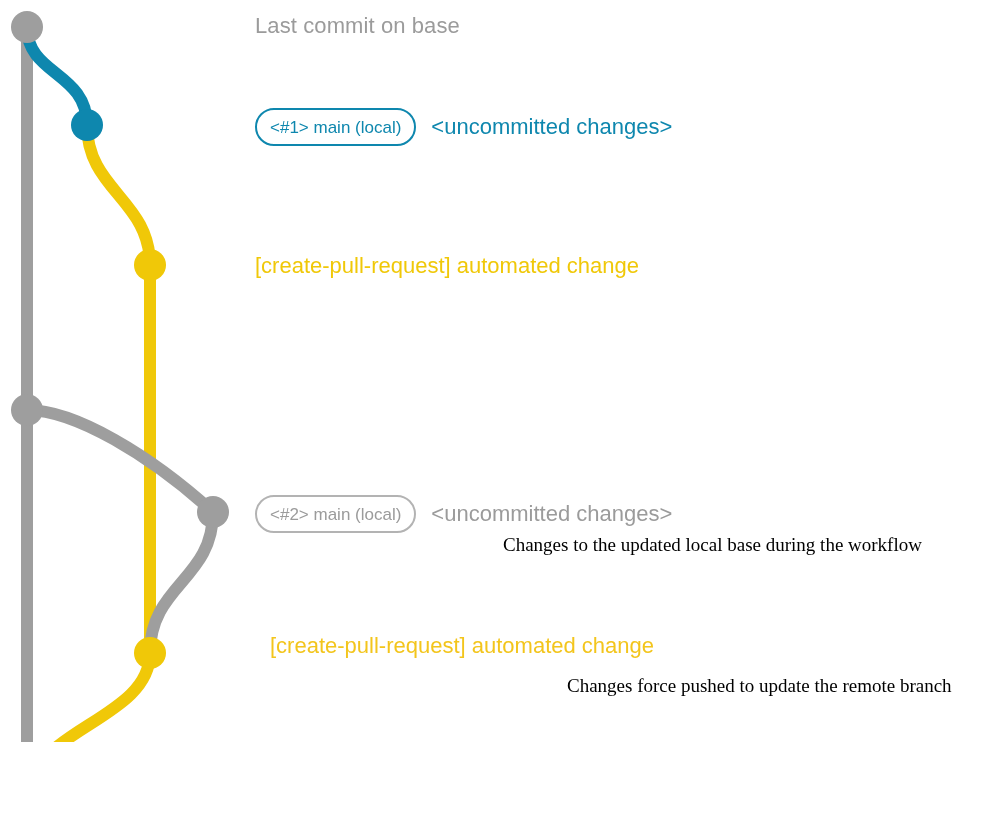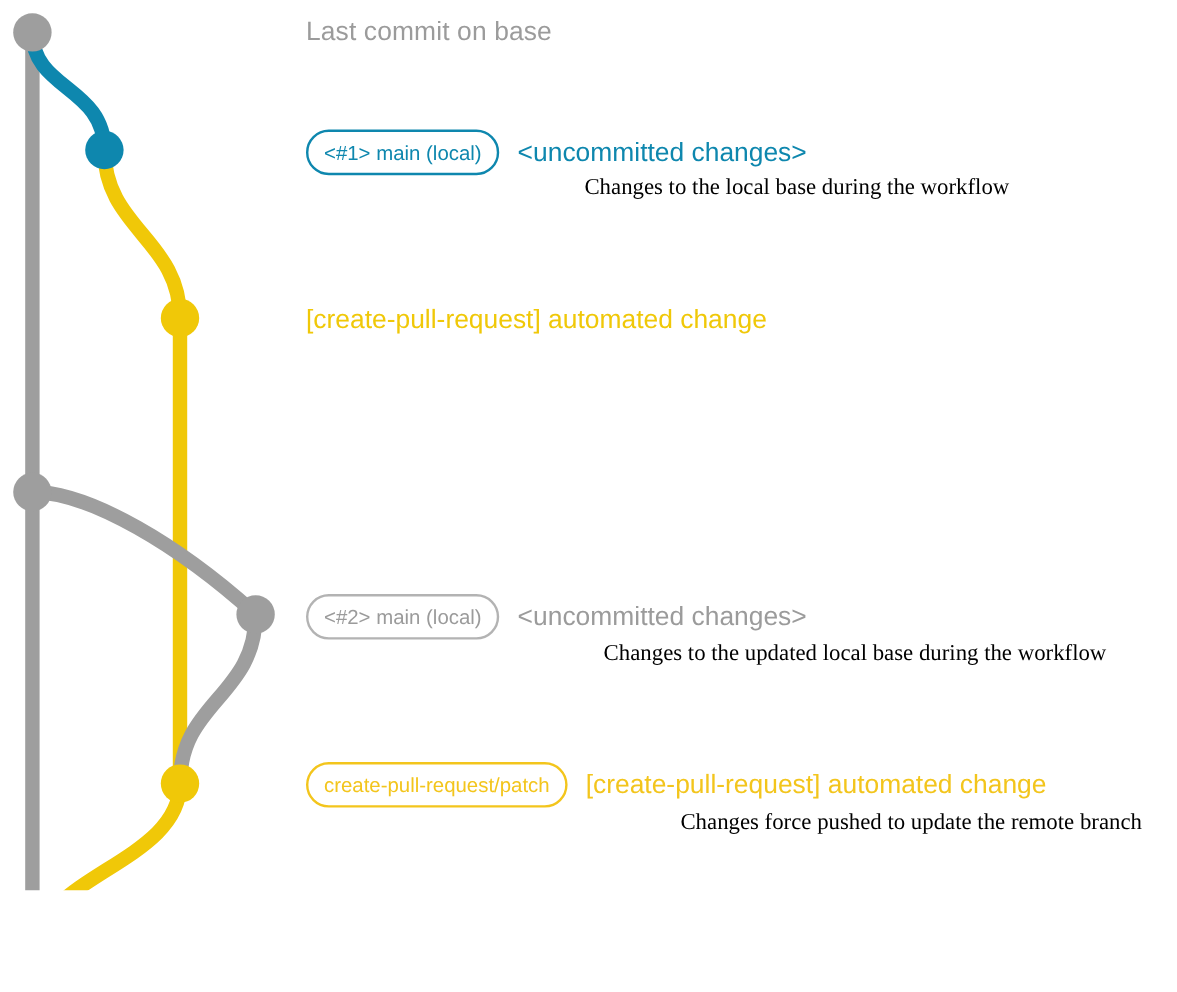--- a/index.html
+++ b/index.html
@@ -130,36 +130,34 @@
 
     <div class="row" style="left:255px; top:15px;">
       <span class="heading c-gray">Last commit on base</span>
     </div>
 
     <div class="row" style="left:255px; top:108px;">
       <span class="pill c-blue b-blue">&lt;#1&gt; main (local)</span>
       <span class="gap-md"></span>
       <span class="subject c-blue">&lt;uncommitted changes&gt;</span>
     </div>
-    <div class="desc" style="left:487px; top:147px;">Changes to the local base during the workflow</div>
 
     <div class="row" style="left:255px; top:255px;">
       <span class="subject c-yellow">[create-pull-request] automated change</span>
     </div>
 
 
     <div class="row" style="left:255px; top:495px;">
       <span class="pill c-gray b-gray">&lt;#2&gt; main (local)</span>
       <span class="gap-md"></span>
       <span class="subject c-gray">&lt;uncommitted changes&gt;</span>
     </div>
     <div class="desc" style="left:487px; top:535px;margin-left:16px;">Changes to the updated local base during the workflow</div>
 
     <div class="row" style="left:255px; top:635px;">
-      <span class="pill c-yellow-lt b-yellow">create-pull-request/patch</span>
       <span class="gap-md"></span>
       <span class="subject c-yellow-lt">[create-pull-request] automated change</span>
     </div>
     <div class="desc" style="left:567px; top:676px;">Changes force pushed to update the remote branch</div>
 
     <div class="row" style="left:255px; top:780px;">
       <span class="pill c-gray b-gray">force</span>
       <span class="gap-sm"></span>
     </div>
 

